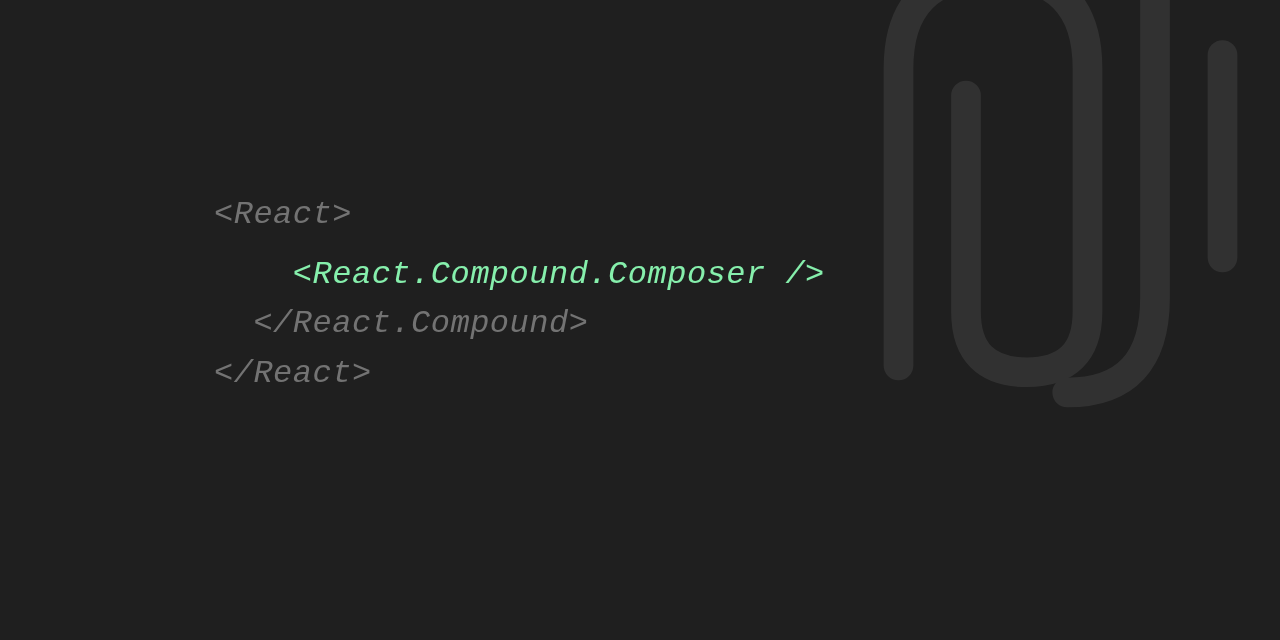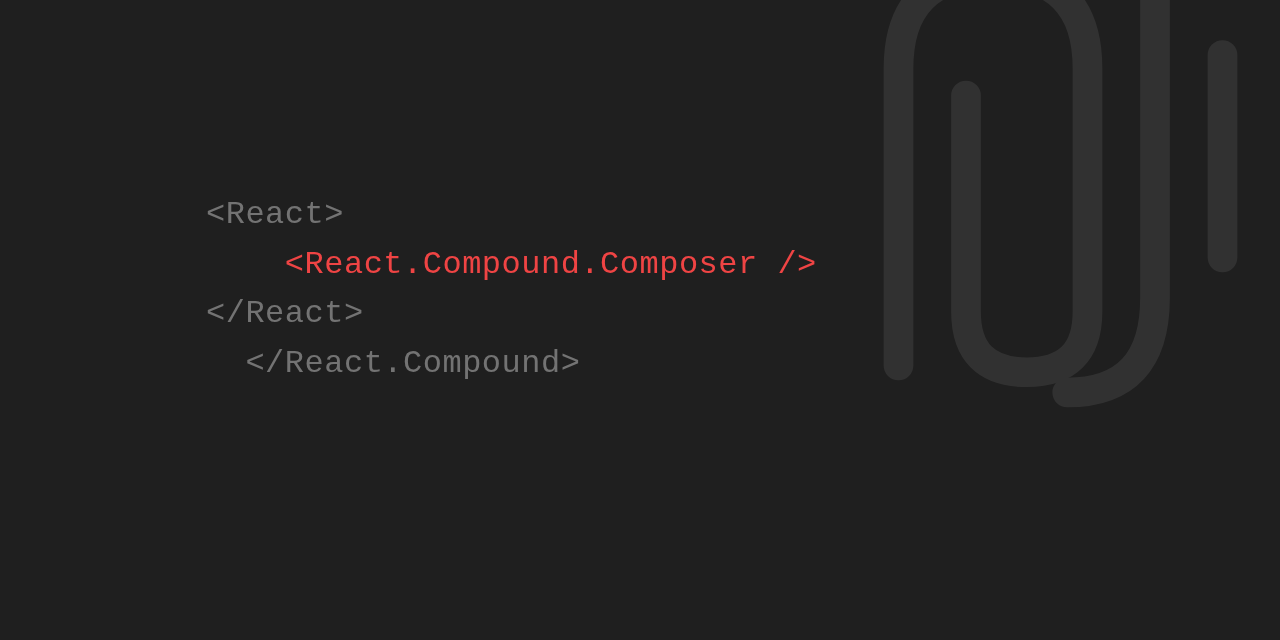--- a/index.html
+++ b/index.html
@@ -24,47 +24,49 @@
       opacity: 0.08;
       pointer-events: none;
     }
     .logo-bg svg {
       width: 100%;
       height: 100%;
     }
     .code-block {
       position: absolute;
       top: 190px;
-      left: 206px;
+      left: 214px;
       font-size: 32px;
       line-height: 1.55;
+      font-style: italic;
       font-weight: 400;
       letter-spacing: 0.5px;
     }
     .code-line {
       white-space: pre;
     }
     .dim {
       color: #737373;
     }
     .bright {
-      color: #ef4444;
+      color: #86efac;
+      margin-top: 10px;
     }
   </style>
 </head>
 <body>
 
 <div class="logo-bg">
   <svg viewBox="0 0 400 400" xmlns="http://www.w3.org/2000/svg">
     <g fill="none" stroke="#ffffff" stroke-width="22" stroke-linecap="round">
       <path d="M 110 330 L 110 110 Q 110 40 180 40 Q 250 40 250 110 L 250 290 Q 250 335 205 335 Q 160 335 160 290 L 160 130"></path>
       <path d="M 300 60 L 300 280 Q 300 350 235 350"></path>
       <path d="M 350 100 L 350 250"></path>
     </g>
   </svg>
 </div>
 
 <div class="code-block">
   <div class="code-line dim">&lt;React&gt;</div>
   <div class="code-line bright">    &lt;React.Compound.Composer /&gt;</div>
+  <div class="code-line dim">  &lt;/React.Compound&gt;</div>
   <div class="code-line dim">&lt;/React&gt;</div>
-  <div class="code-line dim">  &lt;/React.Compound&gt;</div>
 </div>
 
 </body></html>

